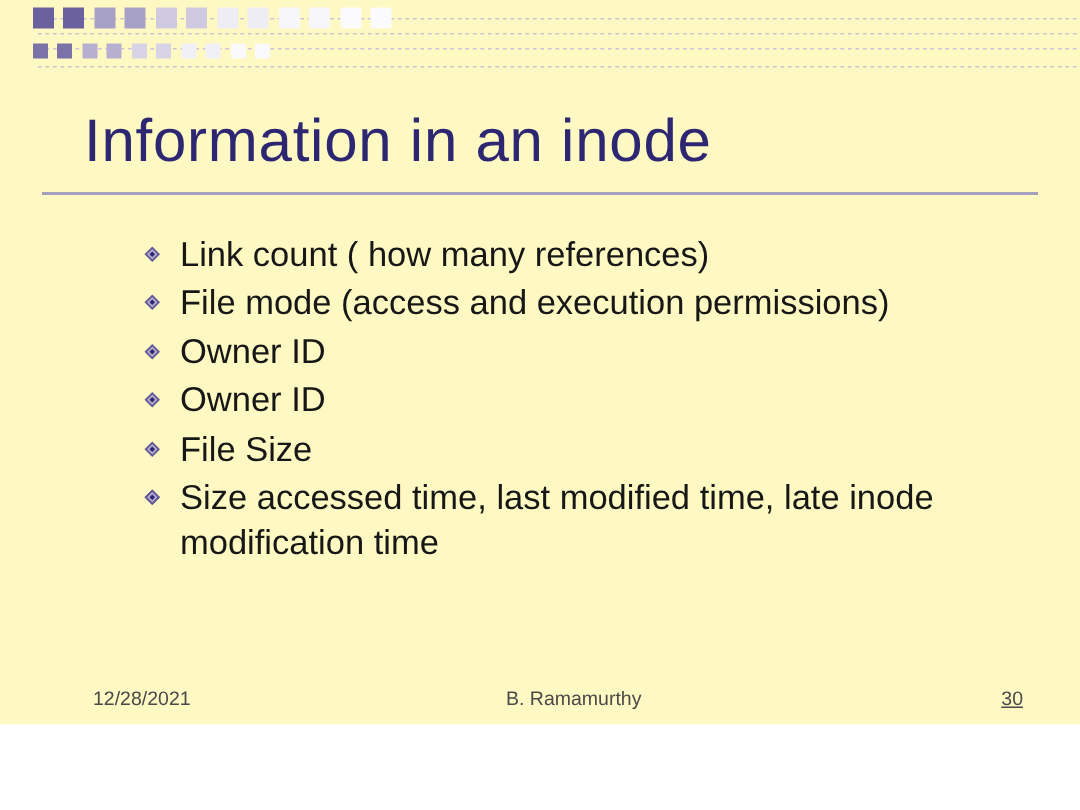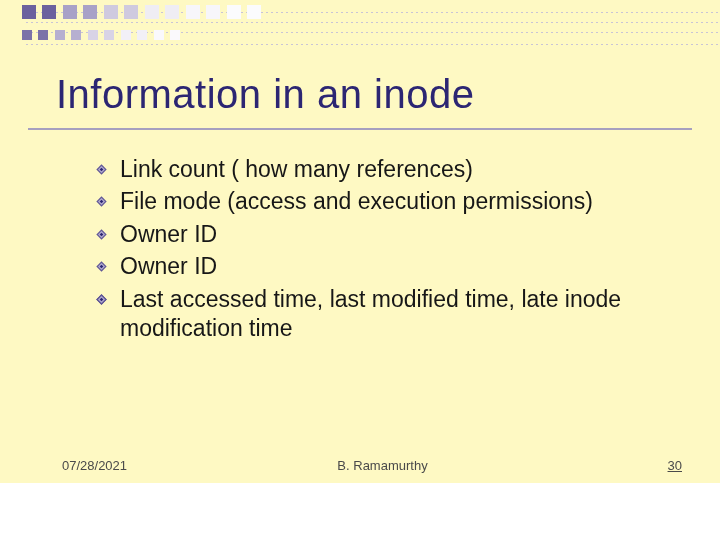--- a/index.html
+++ b/index.html
@@ -195,40 +195,41 @@
       </svg>
       <span>Owner ID</span>
     </div>
 
     <div class="item">
       <svg class="bullet-icon" viewBox="0 0 12 12">
         <rect x="2" y="2" width="8" height="8" transform="rotate(45 6 6)" fill="#605796"></rect>
         <rect x="3.3" y="3.3" width="5.4" height="5.4" transform="rotate(45 6 6)" fill="#b3acd0"></rect>
         <rect x="4.6" y="4.6" width="2.8" height="2.8" transform="rotate(45 6 6)" fill="#2c2673"></rect>
       </svg>
-    </div>
-
-    <div class="item">
-      <svg class="bullet-icon" viewBox="0 0 12 12">
-        <rect x="2" y="2" width="8" height="8" transform="rotate(45 6 6)" fill="#605796"></rect>
-        <rect x="3.3" y="3.3" width="5.4" height="5.4" transform="rotate(45 6 6)" fill="#b3acd0"></rect>
-        <rect x="4.6" y="4.6" width="2.8" height="2.8" transform="rotate(45 6 6)" fill="#2c2673"></rect>
-      </svg>
-    </div>
-
-    <div class="item">
-      <svg class="bullet-icon" viewBox="0 0 12 12">
-        <rect x="2" y="2" width="8" height="8" transform="rotate(45 6 6)" fill="#605796"></rect>
-        <rect x="3.3" y="3.3" width="5.4" height="5.4" transform="rotate(45 6 6)" fill="#b3acd0"></rect>
-        <rect x="4.6" y="4.6" width="2.8" height="2.8" transform="rotate(45 6 6)" fill="#2c2673"></rect>
-      </svg>
-      <span>Last accessed time, last modified time, late inode modification time</span>
+      <span>File Size</span>
+    </div>
+
+    <div class="item">
+      <svg class="bullet-icon" viewBox="0 0 12 12">
+        <rect x="2" y="2" width="8" height="8" transform="rotate(45 6 6)" fill="#605796"></rect>
+        <rect x="3.3" y="3.3" width="5.4" height="5.4" transform="rotate(45 6 6)" fill="#b3acd0"></rect>
+        <rect x="4.6" y="4.6" width="2.8" height="2.8" transform="rotate(45 6 6)" fill="#2c2673"></rect>
+      </svg>
+    </div>
+
+    <div class="item">
+      <svg class="bullet-icon" viewBox="0 0 12 12">
+        <rect x="2" y="2" width="8" height="8" transform="rotate(45 6 6)" fill="#605796"></rect>
+        <rect x="3.3" y="3.3" width="5.4" height="5.4" transform="rotate(45 6 6)" fill="#b3acd0"></rect>
+        <rect x="4.6" y="4.6" width="2.8" height="2.8" transform="rotate(45 6 6)" fill="#2c2673"></rect>
+      </svg>
+      <span>Size accessed time, last modified time, late inode modification time</span>
     </div>
 
   </div>
 
   <div class="footer">
-    <div class="fdate">07/28/2021</div>
+    <div class="fdate">12/28/2021</div>
     <div class="fauthor">B. Ramamurthy</div>
     <div class="fnum">30</div>
   </div>
 
 </div>
 
 </body></html>

